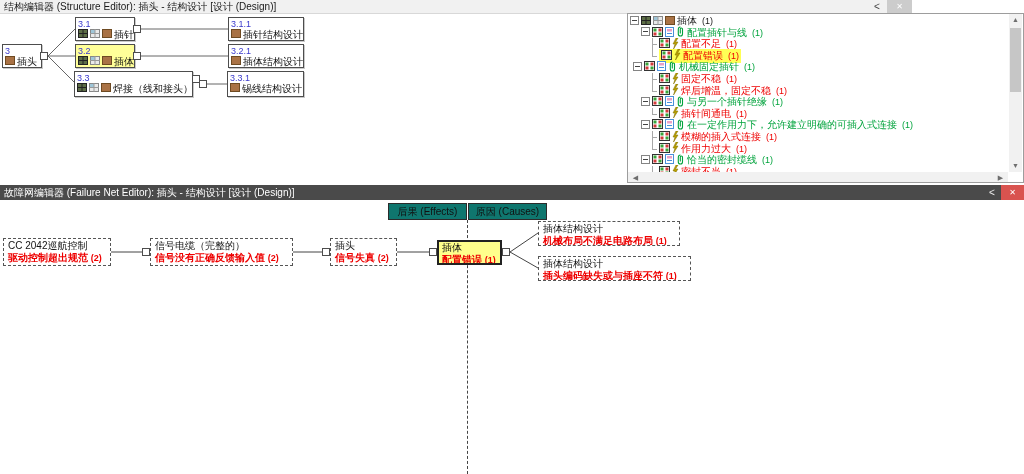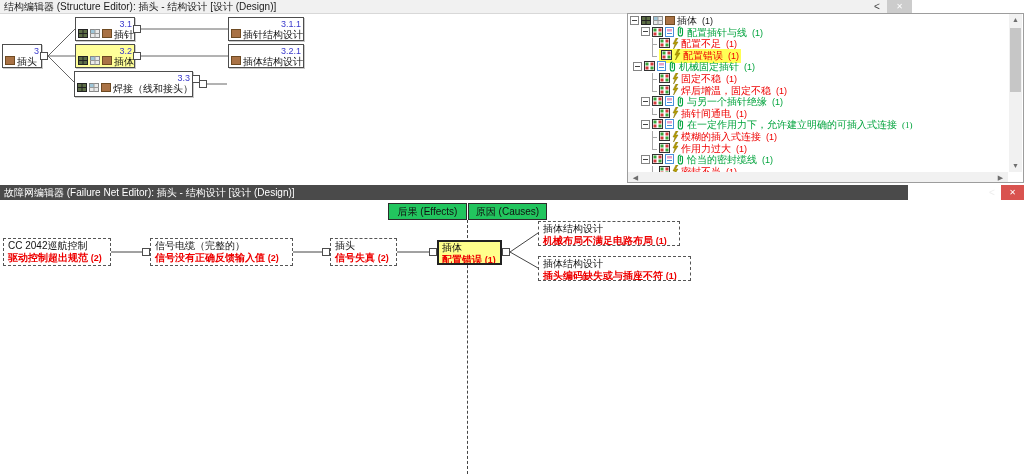--- a/index.html
+++ b/index.html
@@ -5,28 +5,28 @@
   html,body{margin:0;padding:0;}
   body{width:1024px;height:474px;position:relative;overflow:hidden;background:#ffffff;
        font-family:"Liberation Sans","DejaVu Sans",sans-serif;-webkit-font-smoothing:antialiased;}
   .abs{position:absolute;}
   
   .titlebar{left:0;top:0;width:912px;height:14px;background:#f1f1f1;border-bottom:1px solid #d8d8d8;
             font-size:10px;color:#1a1a1a;line-height:14px;padding-left:4px;box-sizing:border-box;}
   .tb-chevron{position:absolute;right:28px;top:0;width:14px;text-align:center;color:#444;font-size:10px;line-height:13px;}
   .tb-close{position:absolute;right:0;top:0;width:25px;height:13px;background:#cccccc;color:#fff;
             font-size:8px;text-align:center;line-height:13px;}
-  .titlebar2{left:0;top:185px;width:908px;height:15px;background:#4a4a4a;color:#ffffff;
+  .titlebar2{left:0;top:185px;width:1024px;height:15px;background:#4a4a4a;color:#ffffff;
              font-size:10px;line-height:15px;padding-left:4px;box-sizing:border-box;}
   .tb2-chevron{position:absolute;right:26px;top:186px;width:12px;text-align:center;color:#eee;font-size:10px;line-height:13px;}
   .tb2-close{position:absolute;right:0;top:185px;width:23px;height:15px;background:#d9534f;color:#fff;
              font-size:8px;text-align:center;line-height:15px;}
   
   .snode{position:absolute;background:#ffffff;border:1px solid #4d4d4d;box-shadow:1px 1px 0 #c9c9c9;
-         box-sizing:border-box;padding:1px 2px;font-size:10px;line-height:11px;white-space:nowrap;overflow:hidden;text-align:right;}
+         box-sizing:border-box;padding:1px 2px;font-size:10px;line-height:11px;white-space:nowrap;overflow:hidden;}
   .snode.yellow{background:#ffff99;}
   .snode .num{color:#3a3acc;font-size:9px;display:block;line-height:10px;}
   .snode .lblrow{display:flex;align-items:center;gap:2px;}
   .snode .lbl{color:#111;}
   .sq{position:absolute;width:8px;height:8px;background:#ffffff;border:1px solid #4d4d4d;box-sizing:border-box;}
   
   .ic{display:inline-block;vertical-align:middle;flex:0 0 auto;}
   
   .treepanel{left:627px;top:13px;width:397px;height:170px;background:#ffffff;border:1px solid #9d9d9d;box-sizing:border-box;}
   .treebody{position:absolute;left:628px;top:14px;width:380px;height:158px;overflow:hidden;}
@@ -38,21 +38,21 @@
   .hl{background:#ffff55;display:flex;align-items:center;gap:2px;padding:0 2px;}
   .branch{width:9px;height:12px;position:relative;}
   .branch::before{content:"";position:absolute;left:4px;top:0;bottom:6px;border-left:1px solid #a8a8a8;}
   .branch::after{content:"";position:absolute;left:4px;top:6px;width:5px;border-top:1px solid #a8a8a8;}
   .branch.mid::before{bottom:0;}
   .vsb{left:1009px;top:14px;width:13px;height:158px;background:#f1f1f1;}
   .vsb .thumb{position:absolute;left:1px;top:14px;width:11px;height:64px;background:#c6c6c6;}
   .sbarrow{position:absolute;color:#6e6e6e;font-size:7px;line-height:10px;width:13px;text-align:center;}
   .hsb{left:628px;top:172px;width:380px;height:10px;background:#f1f1f1;}
   
-  .fnbtn{position:absolute;top:203px;height:17px;width:79px;background:#22c55e;border:1px solid #2b2b2b;
+  .fnbtn{position:absolute;top:203px;height:17px;width:79px;background:#0f766e;border:1px solid #2b2b2b;
          box-sizing:border-box;font-size:10px;text-align:center;line-height:15px;color:#111;}
   .dashline{position:absolute;left:467px;top:220px;height:254px;border-left:1px dashed #444;}
   .net-node{position:absolute;box-sizing:border-box;border:1px dashed #555;background:#ffffff;
             padding:1px 4px;font-size:10px;line-height:12px;white-space:nowrap;overflow:hidden;}
   .net-node.solid{border:2px solid #222;background:#ffff8c;padding:0 3px;}
   .nn-title{color:#111;}
   .nn-fail{color:#ee0000;font-weight:bold;}
   .nn-fail .count{font-size:9px;}
   svg.overlay{position:absolute;pointer-events:none;}
 </style>
@@ -156,20 +156,29 @@
     </div>
     <div class="snode" style="left: 228px; top: 31px; width: 76px; height: 24px;">
       <span class="num">3.2.1</span>
       <span class="lblrow">
         <span class="ic"><svg width="10" height="9">
             <rect x="0.5" y="0.5" width="9" height="8" fill="#a97245" stroke="#6e4a22"></rect>
           </svg></span>
         <span class="lbl">插体结构设计</span>
       </span>
     </div>
+    <div class="snode" style="left: 227px; top: 58px; width: 77px; height: 26px;">
+      <span class="num">3.3.1</span>
+      <span class="lblrow">
+        <span class="ic"><svg width="10" height="9">
+            <rect x="0.5" y="0.5" width="9" height="8" fill="#a97245" stroke="#6e4a22"></rect>
+          </svg></span>
+        <span class="lbl">锡线结构设计</span>
+      </span>
+    </div>
     <div class="sq" style="left: 40px; top: 39px;"></div>
     <div class="sq" style="left: 133px; top: 12px;"></div>
     <div class="sq" style="left: 133px; top: 39px;"></div>
     <div class="sq" style="left: 192px; top: 62px;"></div>
     <div class="sq" style="left: 199px; top: 67px;"></div>
   </div>
 
 <div class="abs treepanel"></div>
 <div class="abs treebody" id="treebody">
     <div class="tree-row" style="top: 1px; left: 2px;">
@@ -333,21 +342,21 @@
           <rect x="6.5" y="1.5" width="3" height="3" fill="#d23a3a"></rect>
           <rect x="1.5" y="5.5" width="3" height="3" fill="#d23a3a"></rect>
           <rect x="6.5" y="5.5" width="3" height="3" fill="#3aa53a"></rect>
         </svg></span>
       <span class="ic"><svg width="7" height="11">
           <polygon points="4,0 1,6 3,6 1.5,11 6,4 3.5,4 6,0" fill="#b9a100" stroke="#7d6d00" stroke-width="0.5"></polygon>
         </svg></span>
       <span class="t-fail">插针间通电</span>
       <span class="t-fail count">(1)</span>
     </div>
-    <div class="tree-row" style="top: 105.4px; left: 13px; font-family: Liberation Serif, serif;">
+    <div class="tree-row" style="top: 105.4px; left: 13px;">
       <span class="ic"><svg width="9" height="9">
           <rect x="0.5" y="0.5" width="8" height="8" fill="#fff" stroke="#848484"></rect>
           <line x1="2" y1="4.5" x2="7" y2="4.5" stroke="#444"></line>
         </svg></span>
       <span class="ic"><svg width="11" height="10">
           <rect x="0.5" y="0.5" width="10" height="9" fill="#fff" stroke="#333"></rect>
           <rect x="1.5" y="1.5" width="3" height="3" fill="#3aa53a"></rect>
           <rect x="6.5" y="1.5" width="3" height="3" fill="#d23a3a"></rect>
           <rect x="1.5" y="5.5" width="3" height="3" fill="#d23a3a"></rect>
           <rect x="6.5" y="5.5" width="3" height="3" fill="#3aa53a"></rect>

